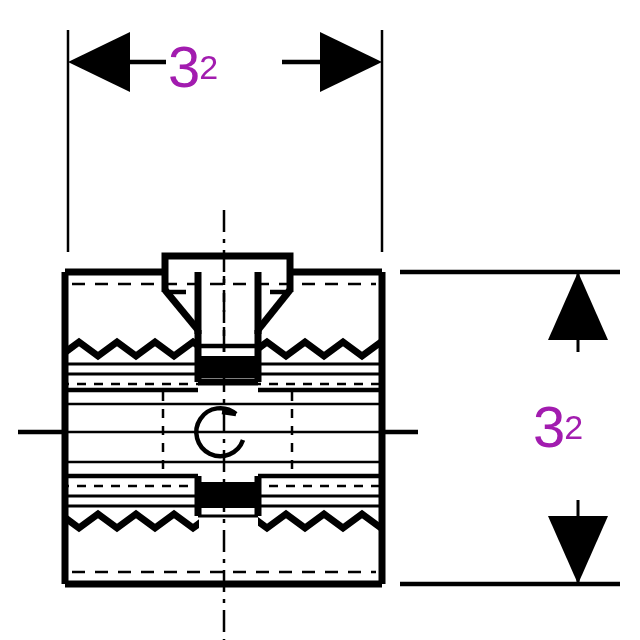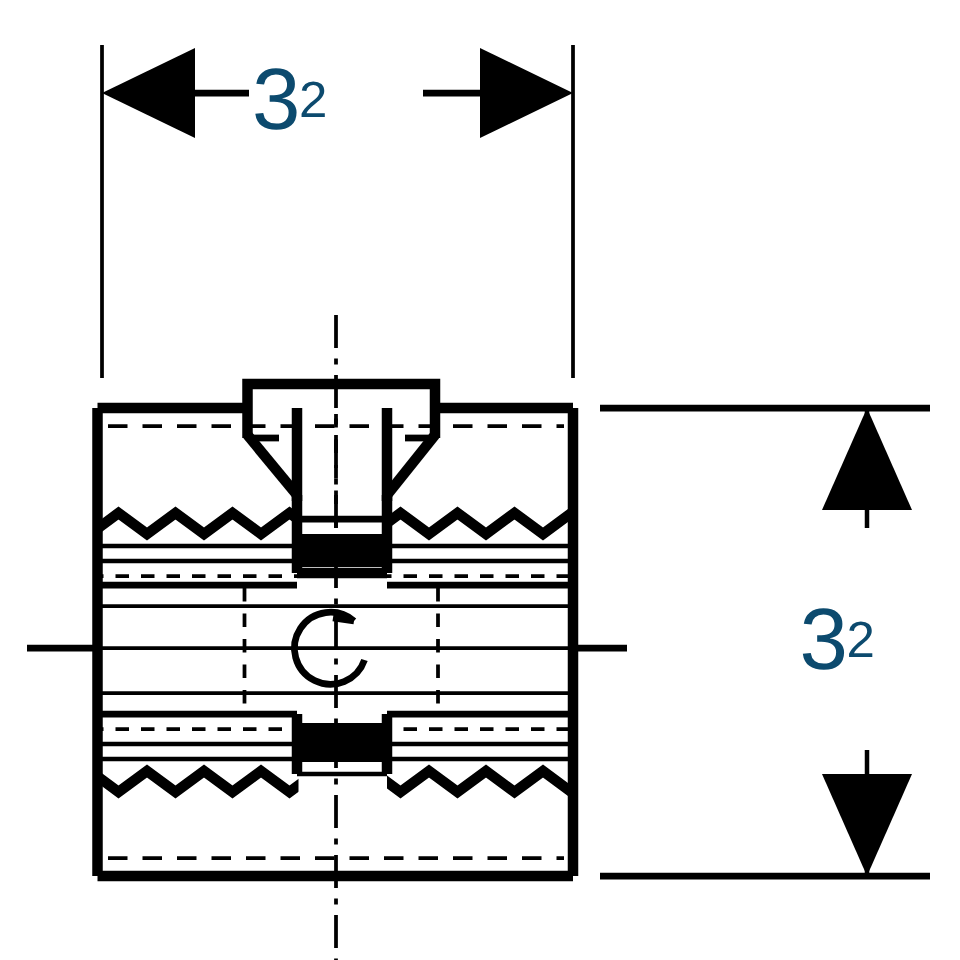--- a/index.html
+++ b/index.html
@@ -19,21 +19,21 @@
   }
   #drawing {
     position: absolute;
     top: 0;
     left: 0;
     width: 640px;
     height: 640px;
   }
   .dim-label {
     position: absolute;
-    color: #0c4a6e;
+    color: #a21caf;
     font-family: "Liberation Sans", sans-serif;
     font-weight: 400;
     line-height: 1;
     white-space: nowrap;
     user-select: none;
   }
   .dim-label .base {
     font-size: 58px;
     letter-spacing: -1px;
   }

